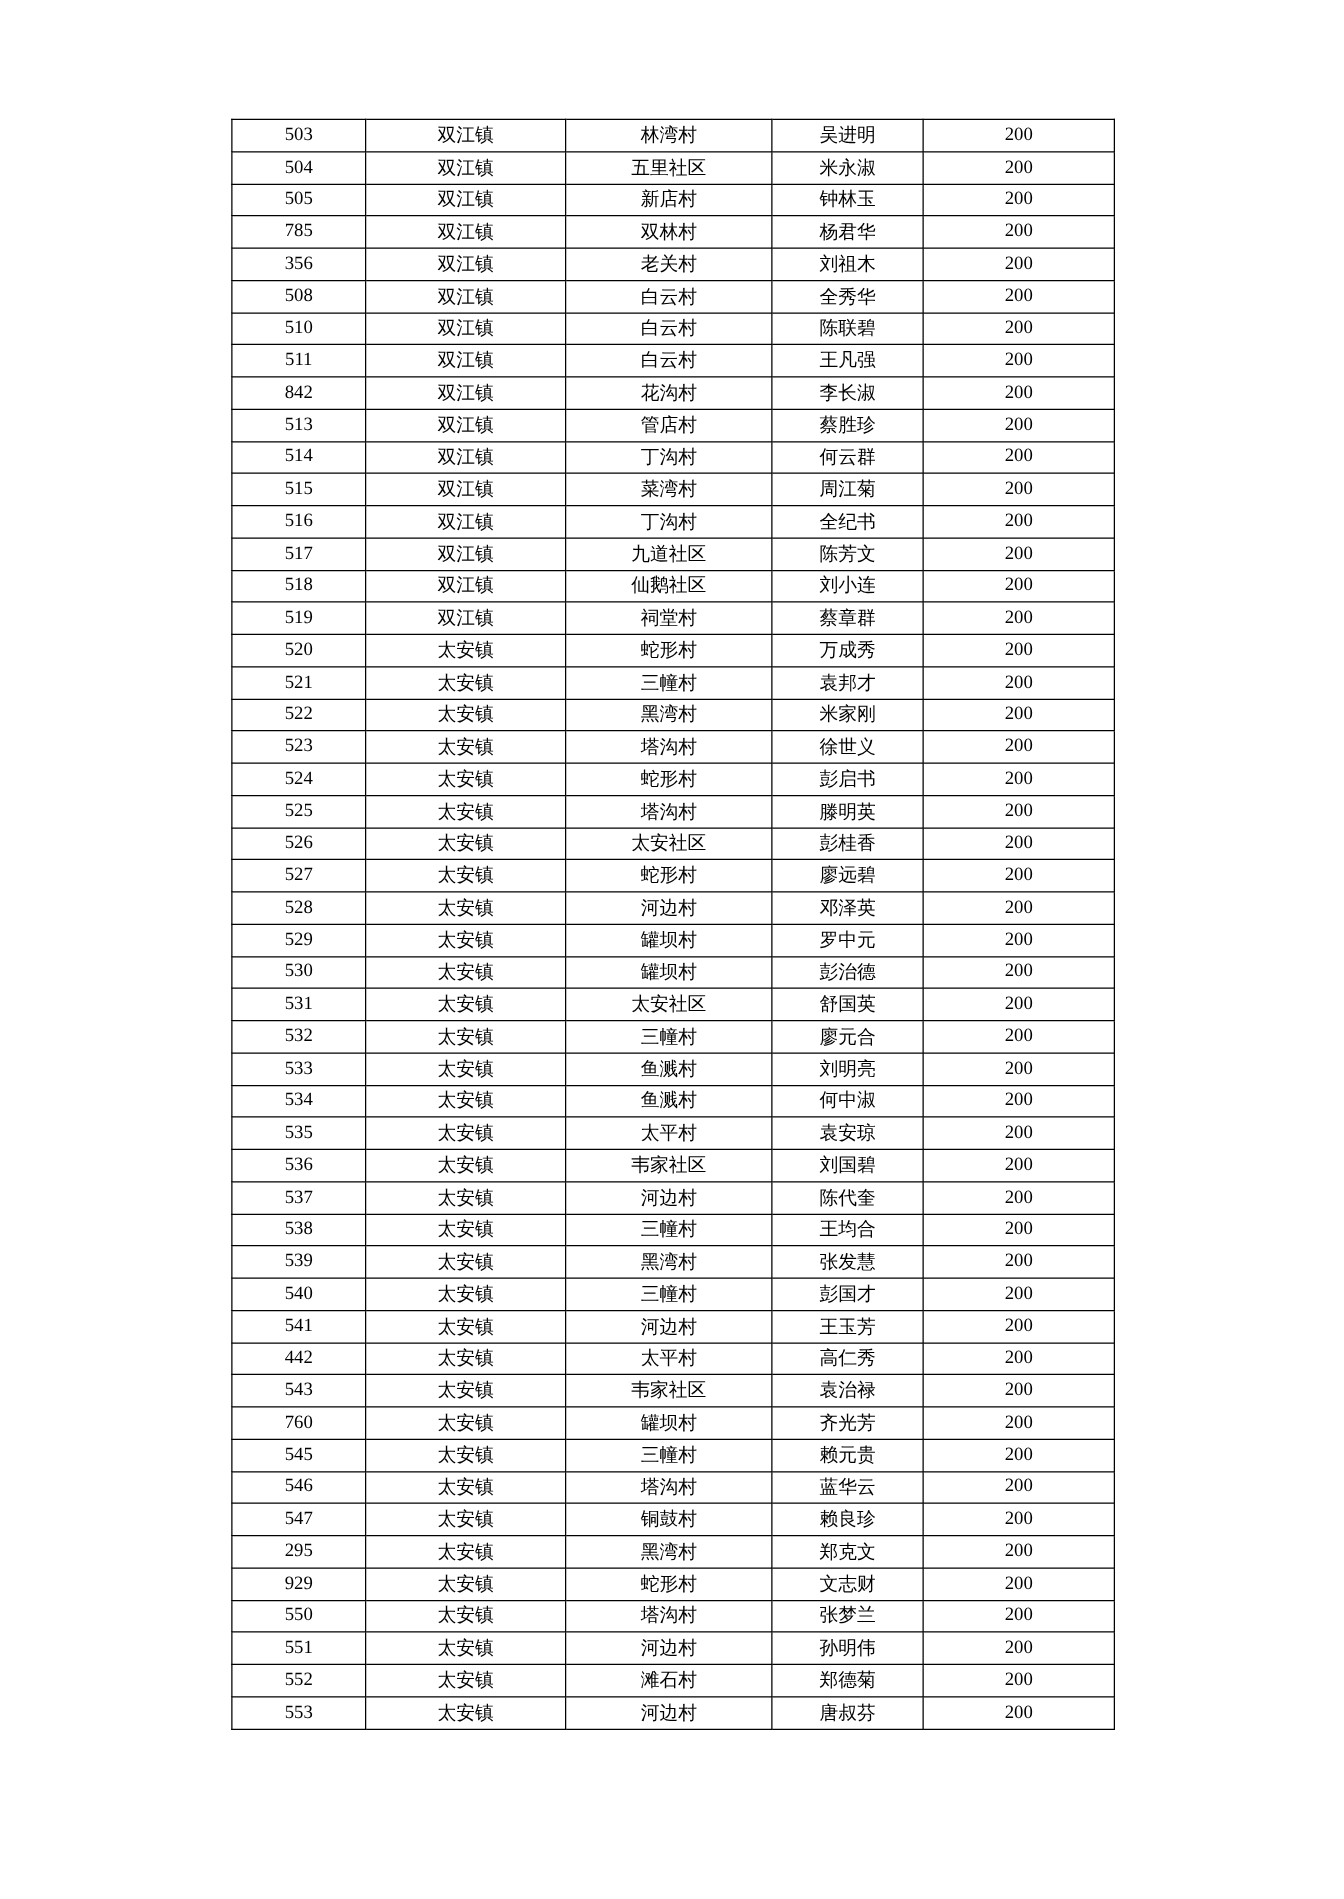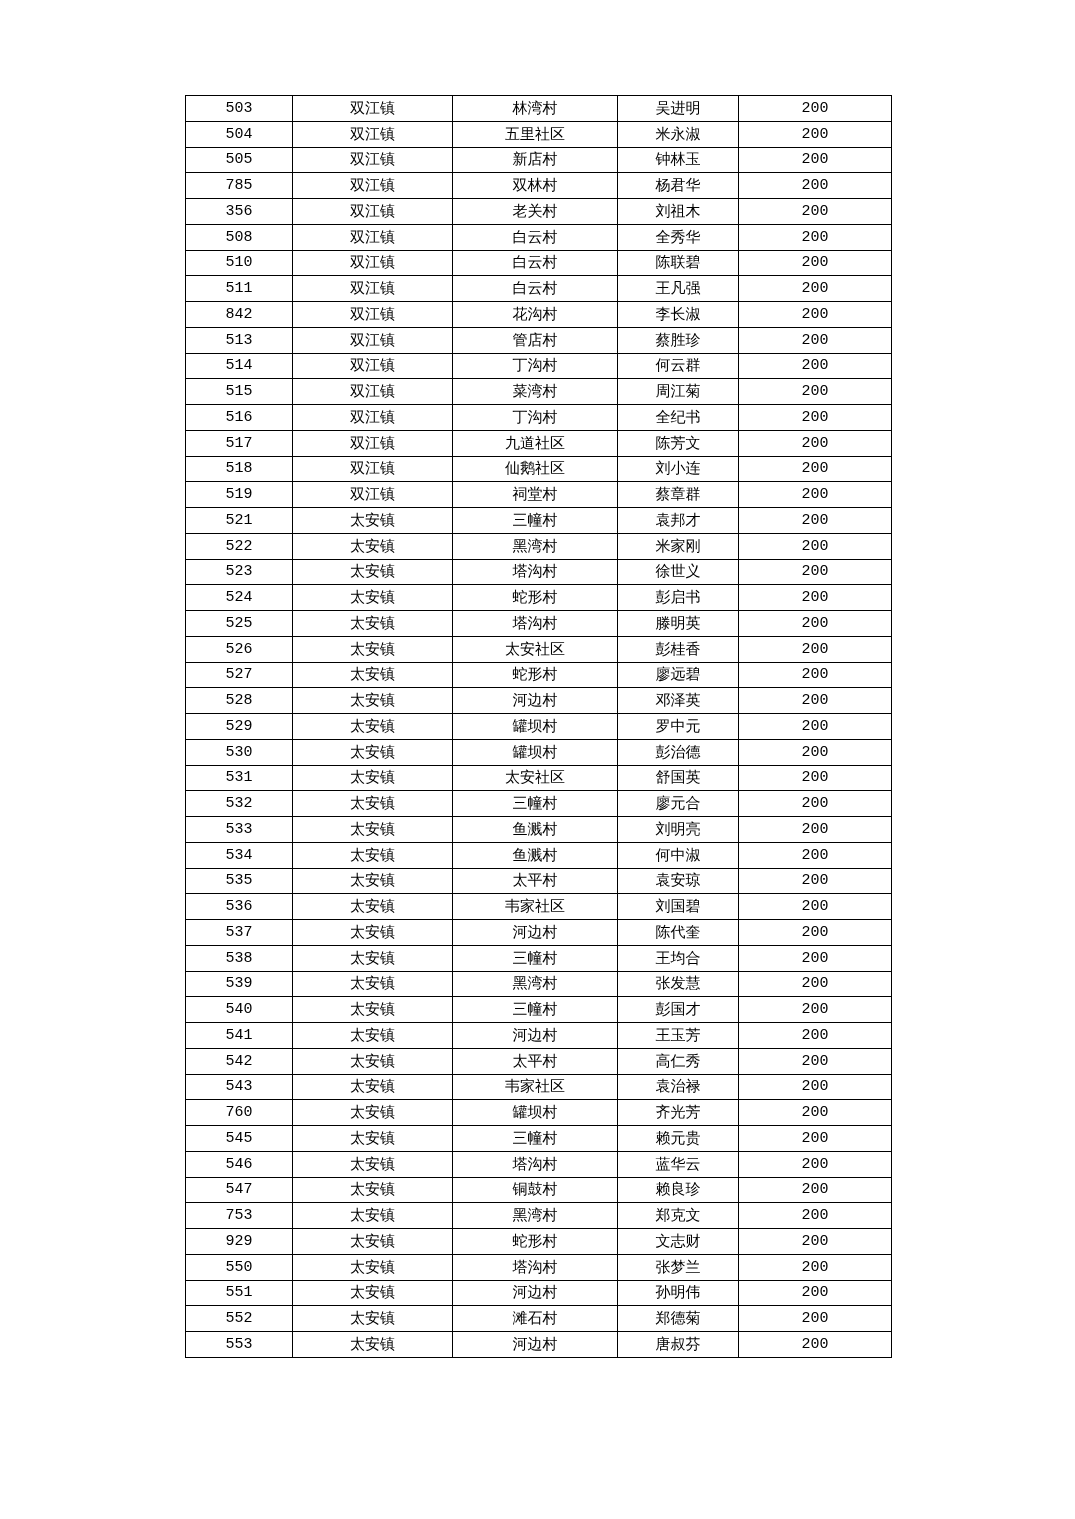--- a/index.html
+++ b/index.html
@@ -6,21 +6,20 @@
   html, body {
     background: #ffffff;
     font-family: "Liberation Serif", "DejaVu Serif", serif;
   }
   .page {
     position: relative;
     width: 1075px;
     height: 1519px;
     background: #ffffff;
     overflow: hidden;
-    font-family: Liberation Mono, monospace;
   }
   table.roster {
     position: absolute;
     left: 185px;
     top: 95px;
     width: 706px;
     border-collapse: collapse;
     table-layout: fixed;
   }
   table.roster td {
@@ -160,20 +159,27 @@
           <td>200</td>
         </tr>
         <tr>
           <td>519</td>
           <td>双江镇</td>
           <td>祠堂村</td>
           <td>蔡章群</td>
           <td>200</td>
         </tr>
         <tr>
+          <td>520</td>
+          <td>太安镇</td>
+          <td>蛇形村</td>
+          <td>万成秀</td>
+          <td>200</td>
+        </tr>
+        <tr>
           <td>521</td>
           <td>太安镇</td>
           <td>三幢村</td>
           <td>袁邦才</td>
           <td>200</td>
         </tr>
         <tr>
           <td>522</td>
           <td>太安镇</td>
           <td>黑湾村</td>
@@ -307,21 +313,21 @@
           <td>200</td>
         </tr>
         <tr>
           <td>541</td>
           <td>太安镇</td>
           <td>河边村</td>
           <td>王玉芳</td>
           <td>200</td>
         </tr>
         <tr>
-          <td>542</td>
+          <td>442</td>
           <td>太安镇</td>
           <td>太平村</td>
           <td>高仁秀</td>
           <td>200</td>
         </tr>
         <tr>
           <td>543</td>
           <td>太安镇</td>
           <td>韦家社区</td>
           <td>袁治禄</td>
@@ -349,21 +355,21 @@
           <td>200</td>
         </tr>
         <tr>
           <td>547</td>
           <td>太安镇</td>
           <td>铜鼓村</td>
           <td>赖良珍</td>
           <td>200</td>
         </tr>
         <tr>
-          <td>753</td>
+          <td>295</td>
           <td>太安镇</td>
           <td>黑湾村</td>
           <td>郑克文</td>
           <td>200</td>
         </tr>
         <tr>
           <td>929</td>
           <td>太安镇</td>
           <td>蛇形村</td>
           <td>文志财</td>

